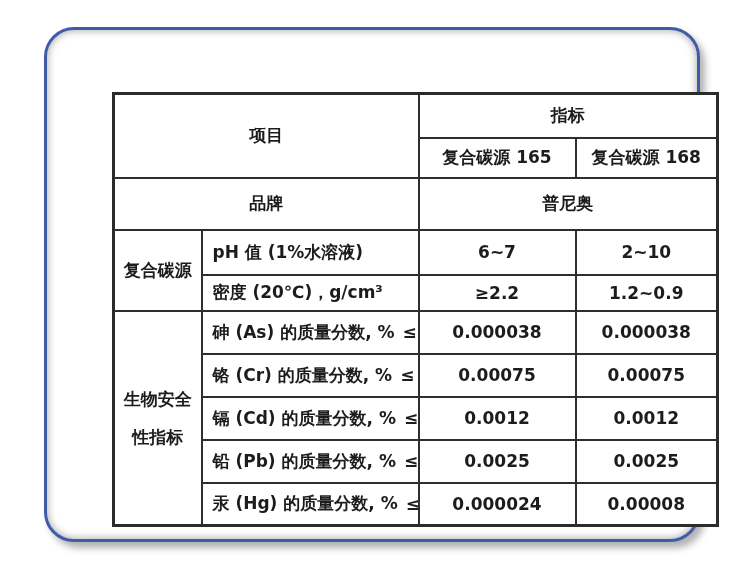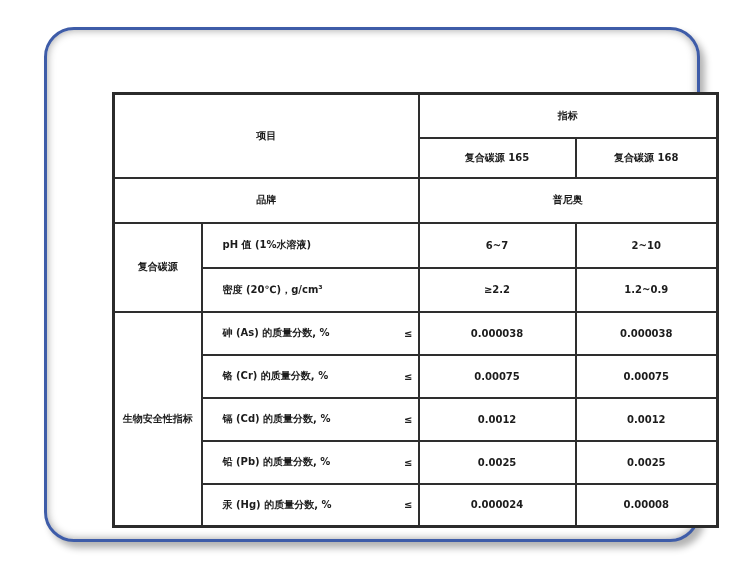--- a/index.html
+++ b/index.html
@@ -30,47 +30,46 @@
     left: 65px; top: 62px;
     width: 604px;
     border-collapse: collapse;
     table-layout: fixed;
     background: #ffffff;
   }
   table.spec td {
     border: 2px solid #2e2e2e;
     color: #1c1c1c;
     font-weight: 700;
-    font-size: 10px;
+    font-size: 17px;
     text-align: center;
     vertical-align: middle;
     overflow: hidden;
   }
   table.spec { border: 3px solid #2b2b2b; }
   col.c-group { width: 88px; }
   col.c-param { width: 217px; }
   col.c-v101  { width: 157px; }
   col.c-v102  { width: 142px; }
   tr.r-h1 { height: 44px; }
   tr.r-h2 { height: 40px; }
-  tr.r-brand { height: 45px; }
+  tr.r-brand { height: 52px; }
   tr.r-gen { height: 45px; }
-  tr.r-gen2 { height: 44px; }
+  tr.r-gen2 { height: 36px; }
   tr.r-bio { height: 43px; }
   td.group-cell {
     padding: 0 4px;
     line-height: 38px;
   }
   td.param-cell { padding: 0; }
   .param-flex {
     display: flex;
     align-items: center;
     padding: 0 15px 0 10px;
     width: 100%;
-    margin-left: 10px;
   }
   .param-text {
     text-align: left;
     white-space: nowrap;
   }
   .leq {
     margin-left: auto;
     padding-left: 8px;
   }
 </style>

